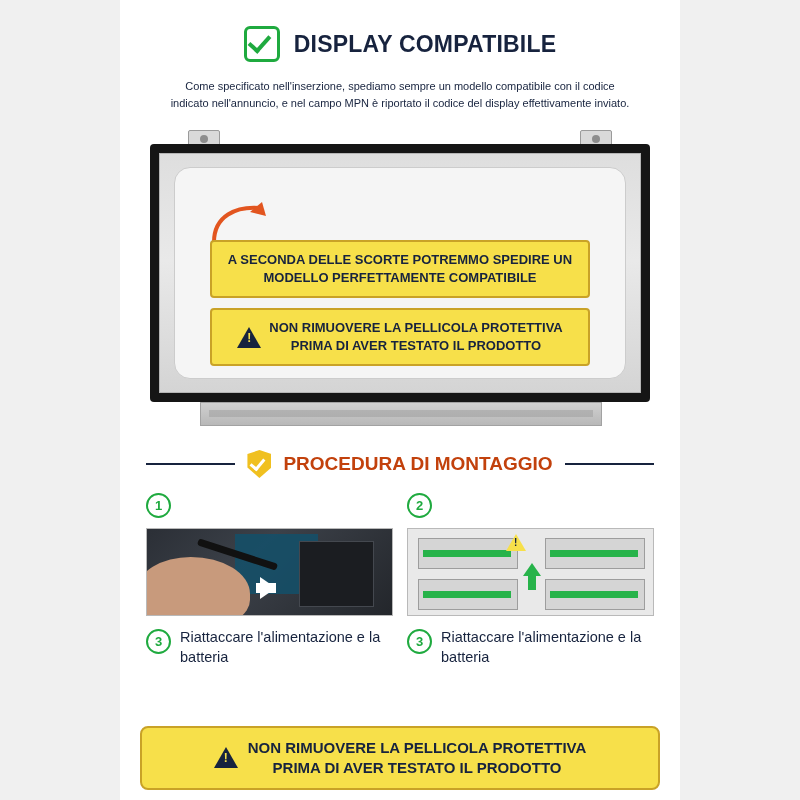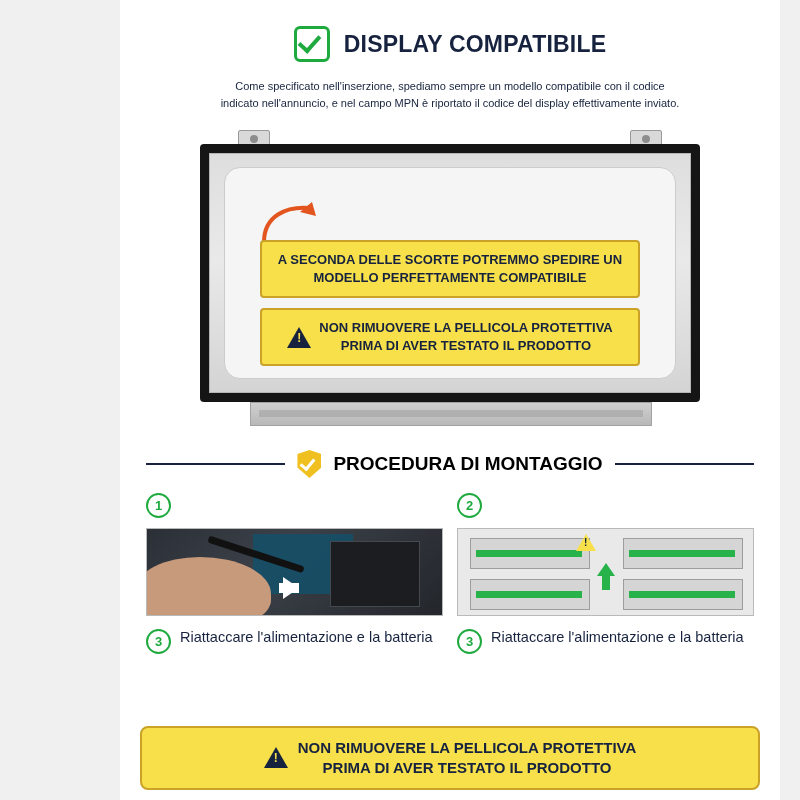--- a/index.html
+++ b/index.html
@@ -27,21 +27,21 @@
     width: 120px;
     background: #f0f0f0;
   }
   .side-strip.left { left: 0; }
   .side-strip.right { right: 0; }
 
   .content {
     position: absolute;
     left: 120px;
     top: 0;
-    width: 660px;
+    width: 560px;
     height: 800px;
     background: #ffffff;
     box-sizing: border-box;
     padding: 0 20px;
   }
 
   
   .header-row {
     display: flex;
     align-items: center;
@@ -241,21 +241,21 @@
     top: 6px;
     width: 6px;
     height: 11px;
     border: solid #ffffff;
     border-width: 0 3px 3px 0;
     transform: rotate(40deg);
   }
   .proc-title {
     font-size: 19px;
     font-weight: bold;
-    color: #000000;
+    color: #c2410c;
     white-space: nowrap;
   }
 
   .steps-grid {
     display: grid;
     grid-template-columns: 1fr 1fr;
     gap: 6px 14px;
     margin-top: 14px;
     padding: 0 6px;
   }

